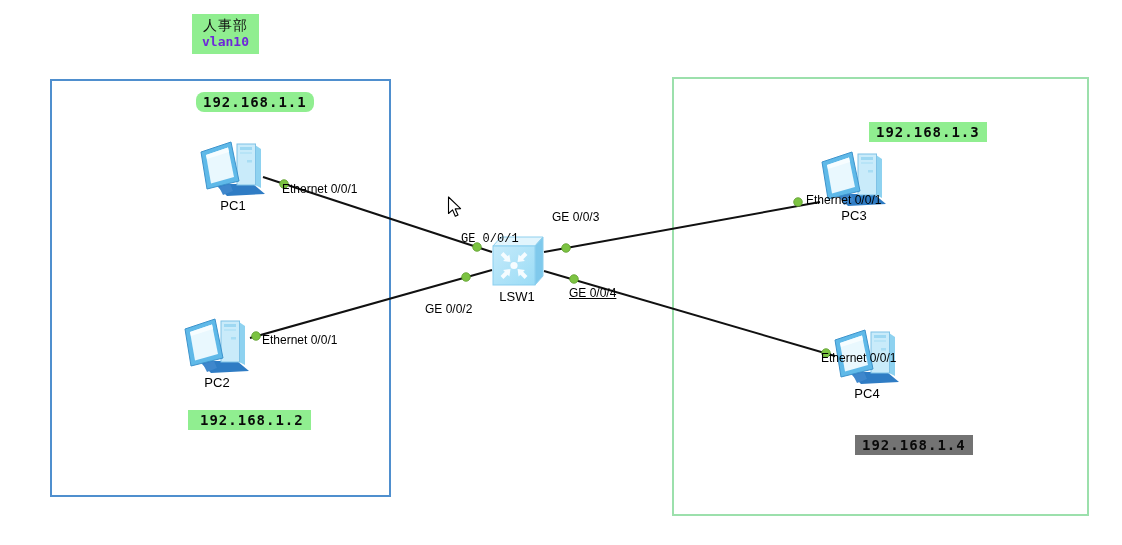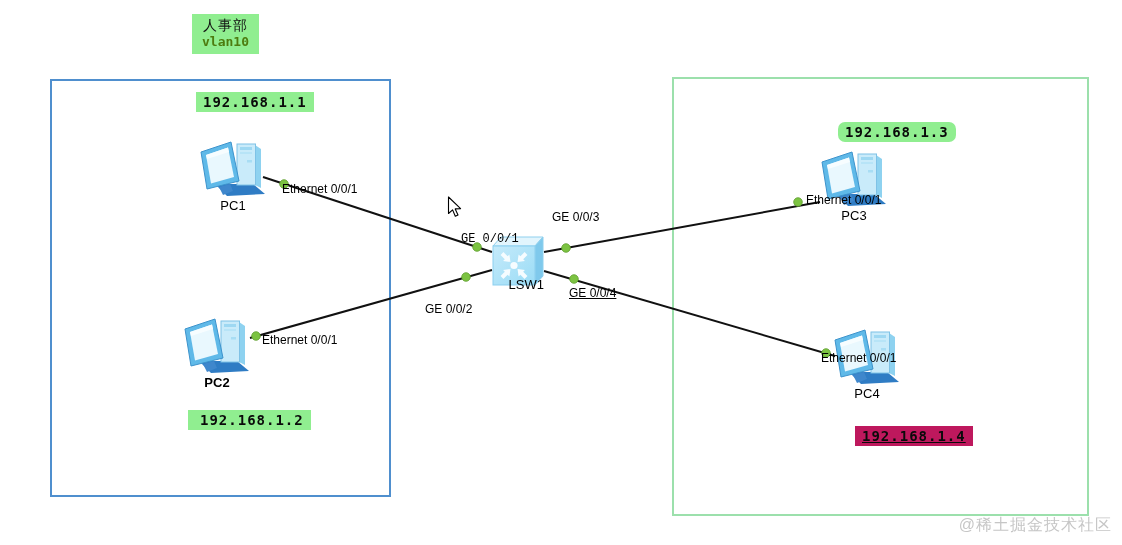--- a/index.html
+++ b/index.html
@@ -22,21 +22,21 @@
     padding:2px 10px 3px 10px;
     text-align:center;
     line-height:1.3;
   }
   .group-label .g-title{
     font-size:14px;color:#111;
     font-family:"Liberation Sans",sans-serif;
     letter-spacing:1px;
   }
   .group-label .g-sub{
-    font-size:13px;font-weight:bold;color:#4d7c0f;
+    font-size:13px;font-weight:bold;color:#6d28d9;
     font-family:"DejaVu Sans Mono","Liberation Mono",monospace;
   }
   .device{position:absolute;}
   .device .dev-label{
     position:absolute;left:0;right:0;
     text-align:center;
     font-size:13px;color:#000;
     font-family:"Liberation Sans",sans-serif;
   }
   .ip-label{
@@ -99,21 +99,21 @@
     <polygon points="58,5 64,9 64,48 58,45" fill="#8ed2f0"></polygon>
     <rect x="40" y="4" width="18.5" height="41" fill="#c9ebfa" stroke="#7fc2e6" stroke-width="1"></rect>
     <rect x="43" y="7" width="12" height="3" fill="#9ed8f2"></rect>
     <rect x="43" y="12" width="12" height="2" fill="#b7e4f7"></rect>
     <rect x="50" y="20" width="5" height="2.5" fill="#a8ddf4"></rect>
     <polygon points="22,47 33,44 36,51 26,55" fill="#3f87cc"></polygon>
     <polygon points="4,12 34,2 42,41 10,49" fill="#5fb9e8" stroke="#3d93cc" stroke-width="1"></polygon>
     <polygon points="9,15 31,7.5 37,37 14,43.5" fill="#e9f8fe"></polygon>
     <polygon points="9,15 31,7.5 32,12 10,19" fill="#f7fdff"></polygon>
   </svg><div class="dev-label" style="top: 58px;">PC1</div></div>
-      <div class="device" style="left: 181px; top: 317px; font-weight: bold;"><svg width="72" height="58" viewBox="0 0 72 58">
+      <div class="device" style="left: 181px; top: 317px;"><svg width="72" height="58" viewBox="0 0 72 58">
     <polygon points="18,44 56,44 68,54 30,56" fill="#2f7cc4"></polygon>
     <polygon points="58,5 64,9 64,48 58,45" fill="#8ed2f0"></polygon>
     <rect x="40" y="4" width="18.5" height="41" fill="#c9ebfa" stroke="#7fc2e6" stroke-width="1"></rect>
     <rect x="43" y="7" width="12" height="3" fill="#9ed8f2"></rect>
     <rect x="43" y="12" width="12" height="2" fill="#b7e4f7"></rect>
     <rect x="50" y="20" width="5" height="2.5" fill="#a8ddf4"></rect>
     <polygon points="22,47 33,44 36,51 26,55" fill="#3f87cc"></polygon>
     <polygon points="4,12 34,2 42,41 10,49" fill="#5fb9e8" stroke="#3d93cc" stroke-width="1"></polygon>
     <polygon points="9,15 31,7.5 37,37 14,43.5" fill="#e9f8fe"></polygon>
     <polygon points="9,15 31,7.5 32,12 10,19" fill="#f7fdff"></polygon>
@@ -152,33 +152,32 @@
     <polygon points="3,12 45,12 53,3 11,3" fill="#e2f5fd" stroke="#8fd0ee" stroke-width="1"></polygon>
     <polygon points="45,12 53,3 53,42 45,51" fill="#7fc9ec" stroke="#8fd0ee" stroke-width="1"></polygon>
     <rect x="3" y="12" width="42" height="39" fill="url(#swf)" stroke="#8ccfef" stroke-width="1"></rect>
     <g fill="#f6fcff">
       <circle cx="24" cy="31.5" r="3.6"></circle>
       <path transform="translate(24,31.5) rotate(225)" d="M-5,0 L-11,-4.5 L-11,-2 L-17,-2 L-17,2 L-11,2 L-11,4.5 Z"></path>
       <path transform="translate(24,31.5) rotate(315)" d="M-5,0 L-11,-4.5 L-11,-2 L-17,-2 L-17,2 L-11,2 L-11,4.5 Z"></path>
       <path transform="translate(24,31.5) rotate(135)" d="M-5,0 L-11,-4.5 L-11,-2 L-17,-2 L-17,2 L-11,2 L-11,4.5 Z"></path>
       <path transform="translate(24,31.5) rotate(45)" d="M-5,0 L-11,-4.5 L-11,-2 L-17,-2 L-17,2 L-11,2 L-11,4.5 Z"></path>
     </g>
-  </svg><div class="dev-label" style="top: 43px; text-align: right;">LSW1</div></div>
-      <div class="ip-label" style="left: 196px; top: 92px; background: rgb(144, 238, 144);">192.168.1.1</div>
+  </svg><div class="dev-label" style="top: 55px;">LSW1</div></div>
+      <div class="ip-label" style="left: 196px; top: 92px; background: rgb(144, 238, 144); border-radius: 8px;">192.168.1.1</div>
       <div class="ip-label" style="left: 188px; top: 410px; background: rgb(144, 238, 144); padding-left: 12px;">192.168.1.2</div>
-      <div class="ip-label" style="left: 838px; top: 122px; background: rgb(144, 238, 144); border-radius: 7px;">192.168.1.3</div>
-      <div class="ip-label" style="left: 855px; top: 426px; background: #be185d; text-decoration: underline;">192.168.1.4</div>
+      <div class="ip-label" style="left: 869px; top: 122px; background: rgb(144, 238, 144);">192.168.1.3</div>
+      <div class="ip-label" style="left: 855px; top: 435px; background: #737373;">192.168.1.4</div>
       <div class="port-label" style="left: 282px; top: 182px;">Ethernet 0/0/1</div>
       <div class="port-label" style="left: 461px; top: 232px; font-family: Liberation Mono, monospace;">GE 0/0/1</div>
       <div class="port-label" style="left: 262px; top: 333px;">Ethernet 0/0/1</div>
       <div class="port-label" style="left: 425px; top: 302px;">GE 0/0/2</div>
       <div class="port-label" style="left: 552px; top: 210px;">GE 0/0/3</div>
       <div class="port-label" style="left: 806px; top: 193px;">Ethernet 0/0/1</div>
       <div class="port-label" style="left: 569px; top: 286px; text-decoration: underline;">GE 0/0/4</div>
       <div class="port-label" style="left: 821px; top: 351px;">Ethernet 0/0/1</div>
     </div>
 
   <svg id="cursor" viewBox="0 0 16 22" style="left: 447px; top: 196px;">
     <path d="M1.5,1 L1.5,17.5 L5.6,13.9 L8.3,20.2 L11,19 L8.2,12.9 L13.6,12.6 Z" fill="#ffffff" stroke="#000000" stroke-width="1.1" stroke-linejoin="round"></path>
   </svg>
 
-  <div id="watermark">@稀土掘金技术社区</div>
 </div>
 
 </body></html>

